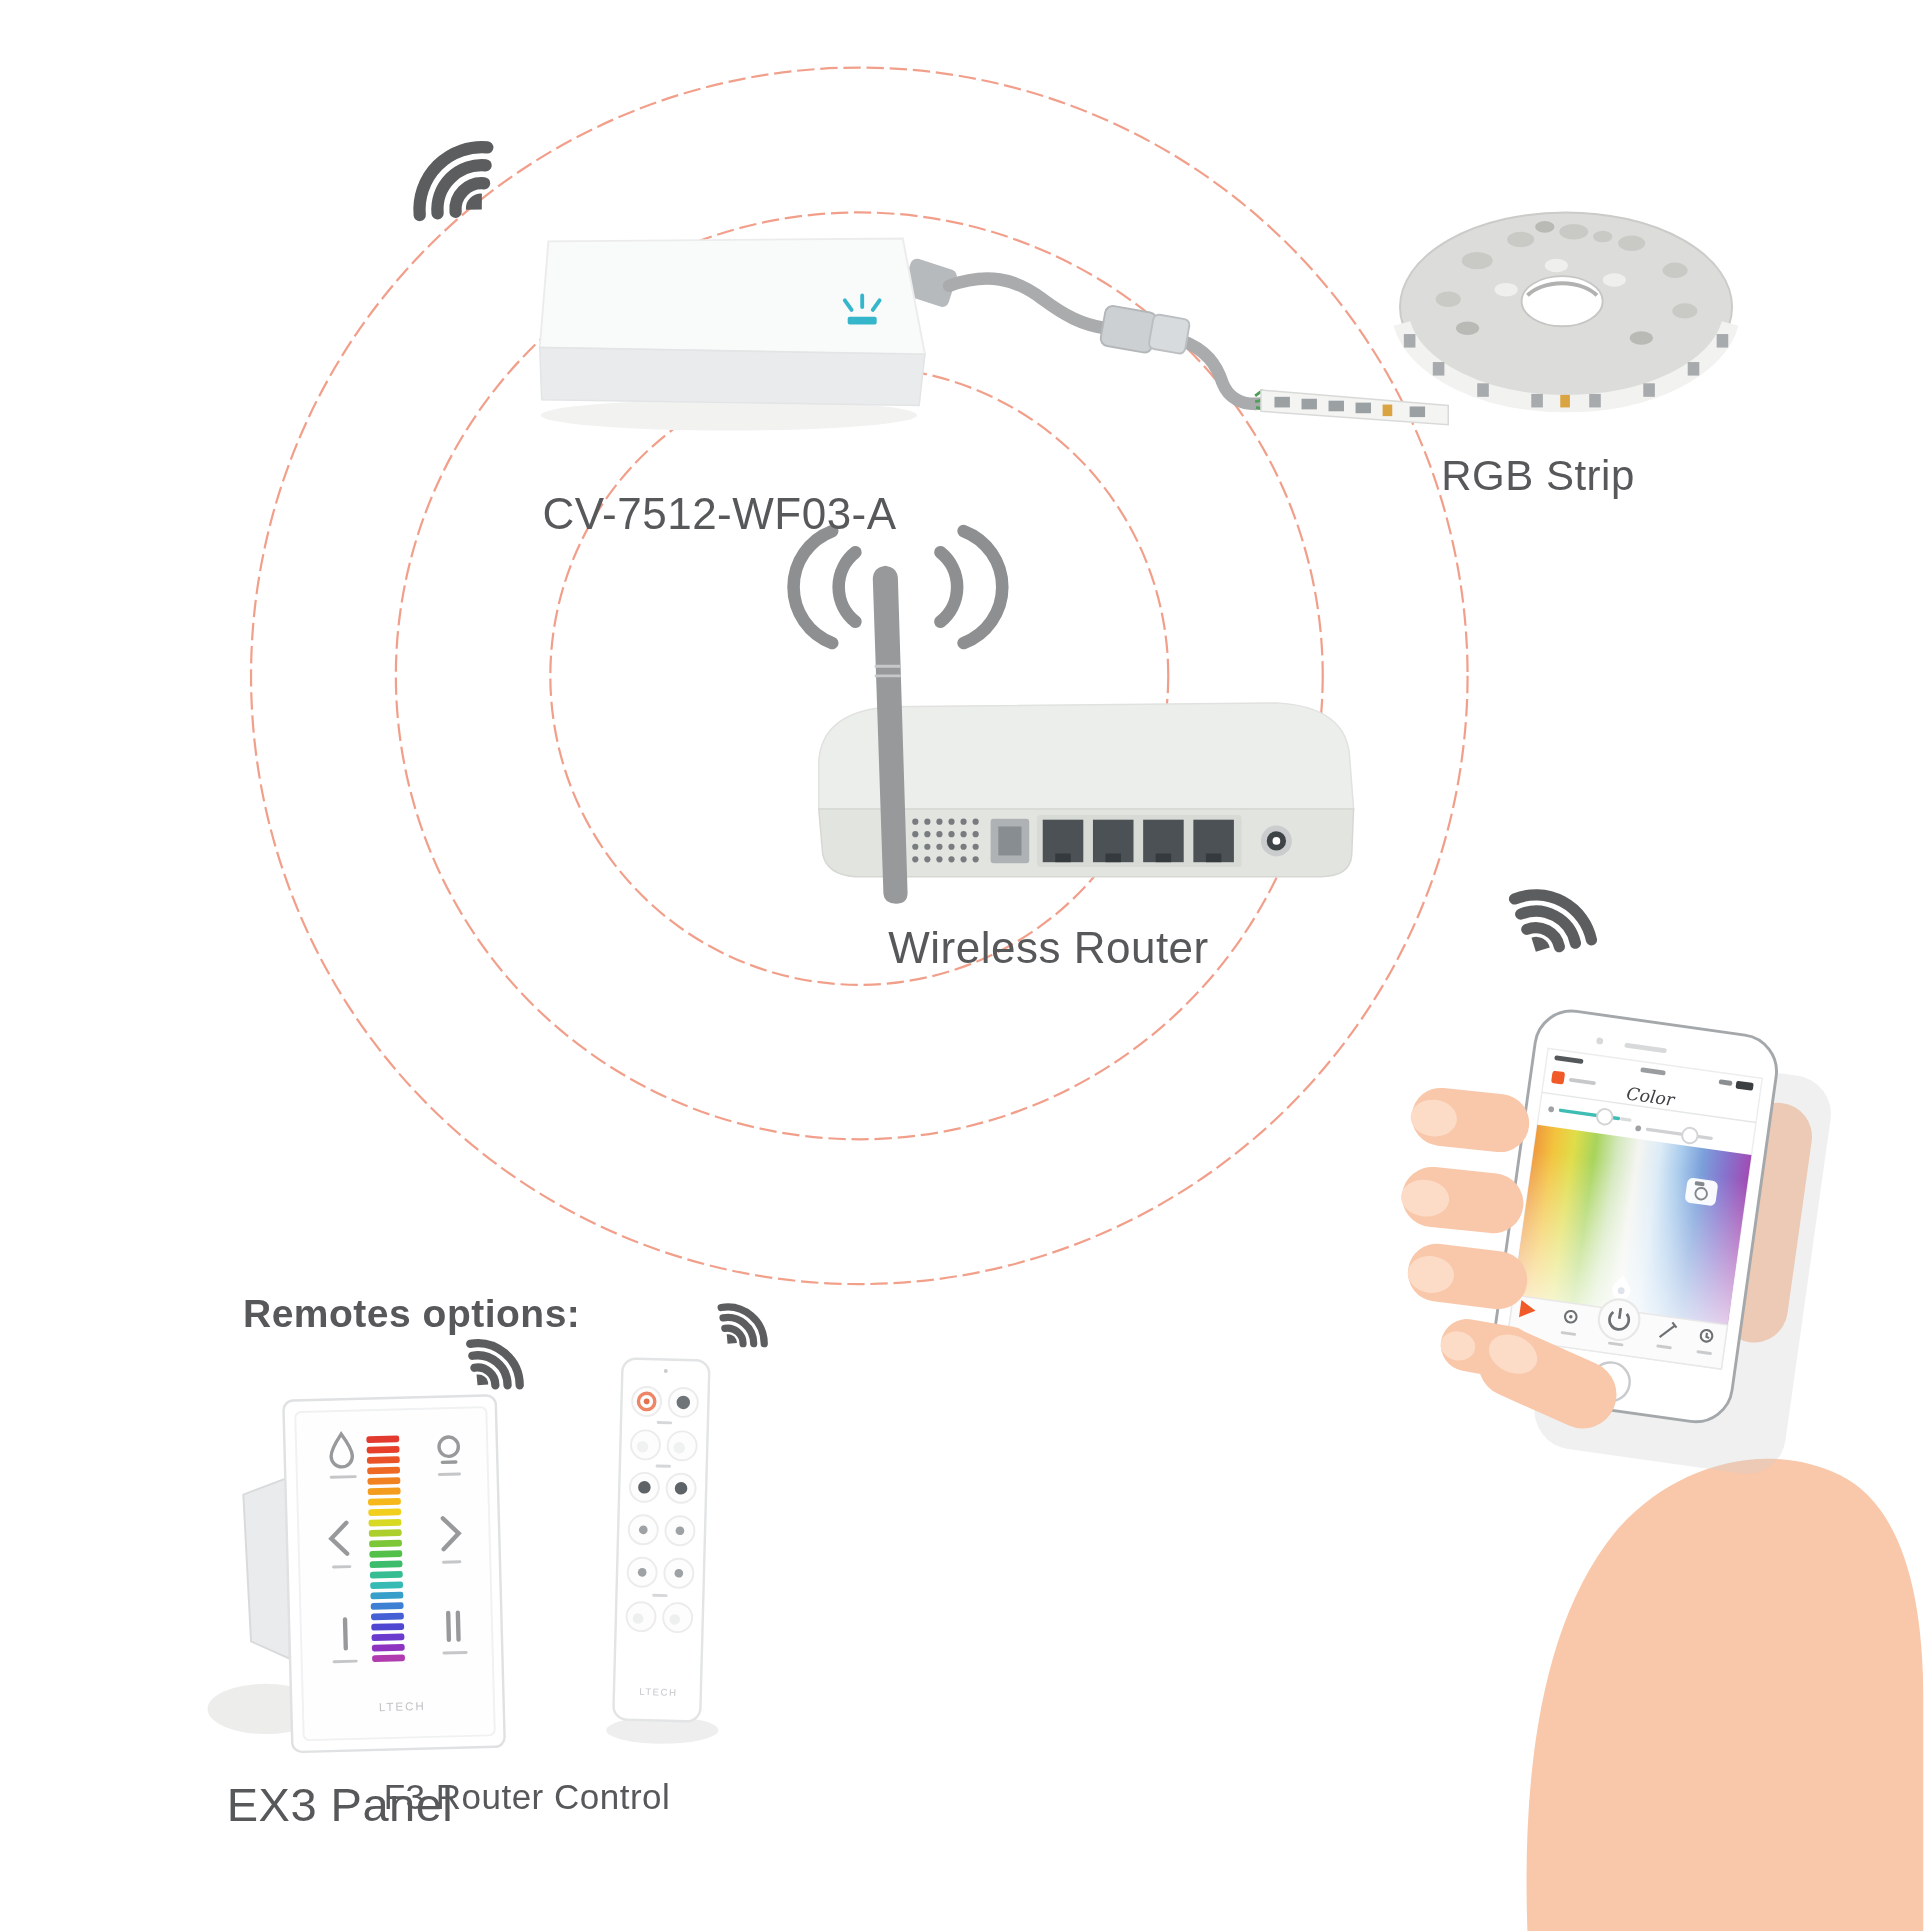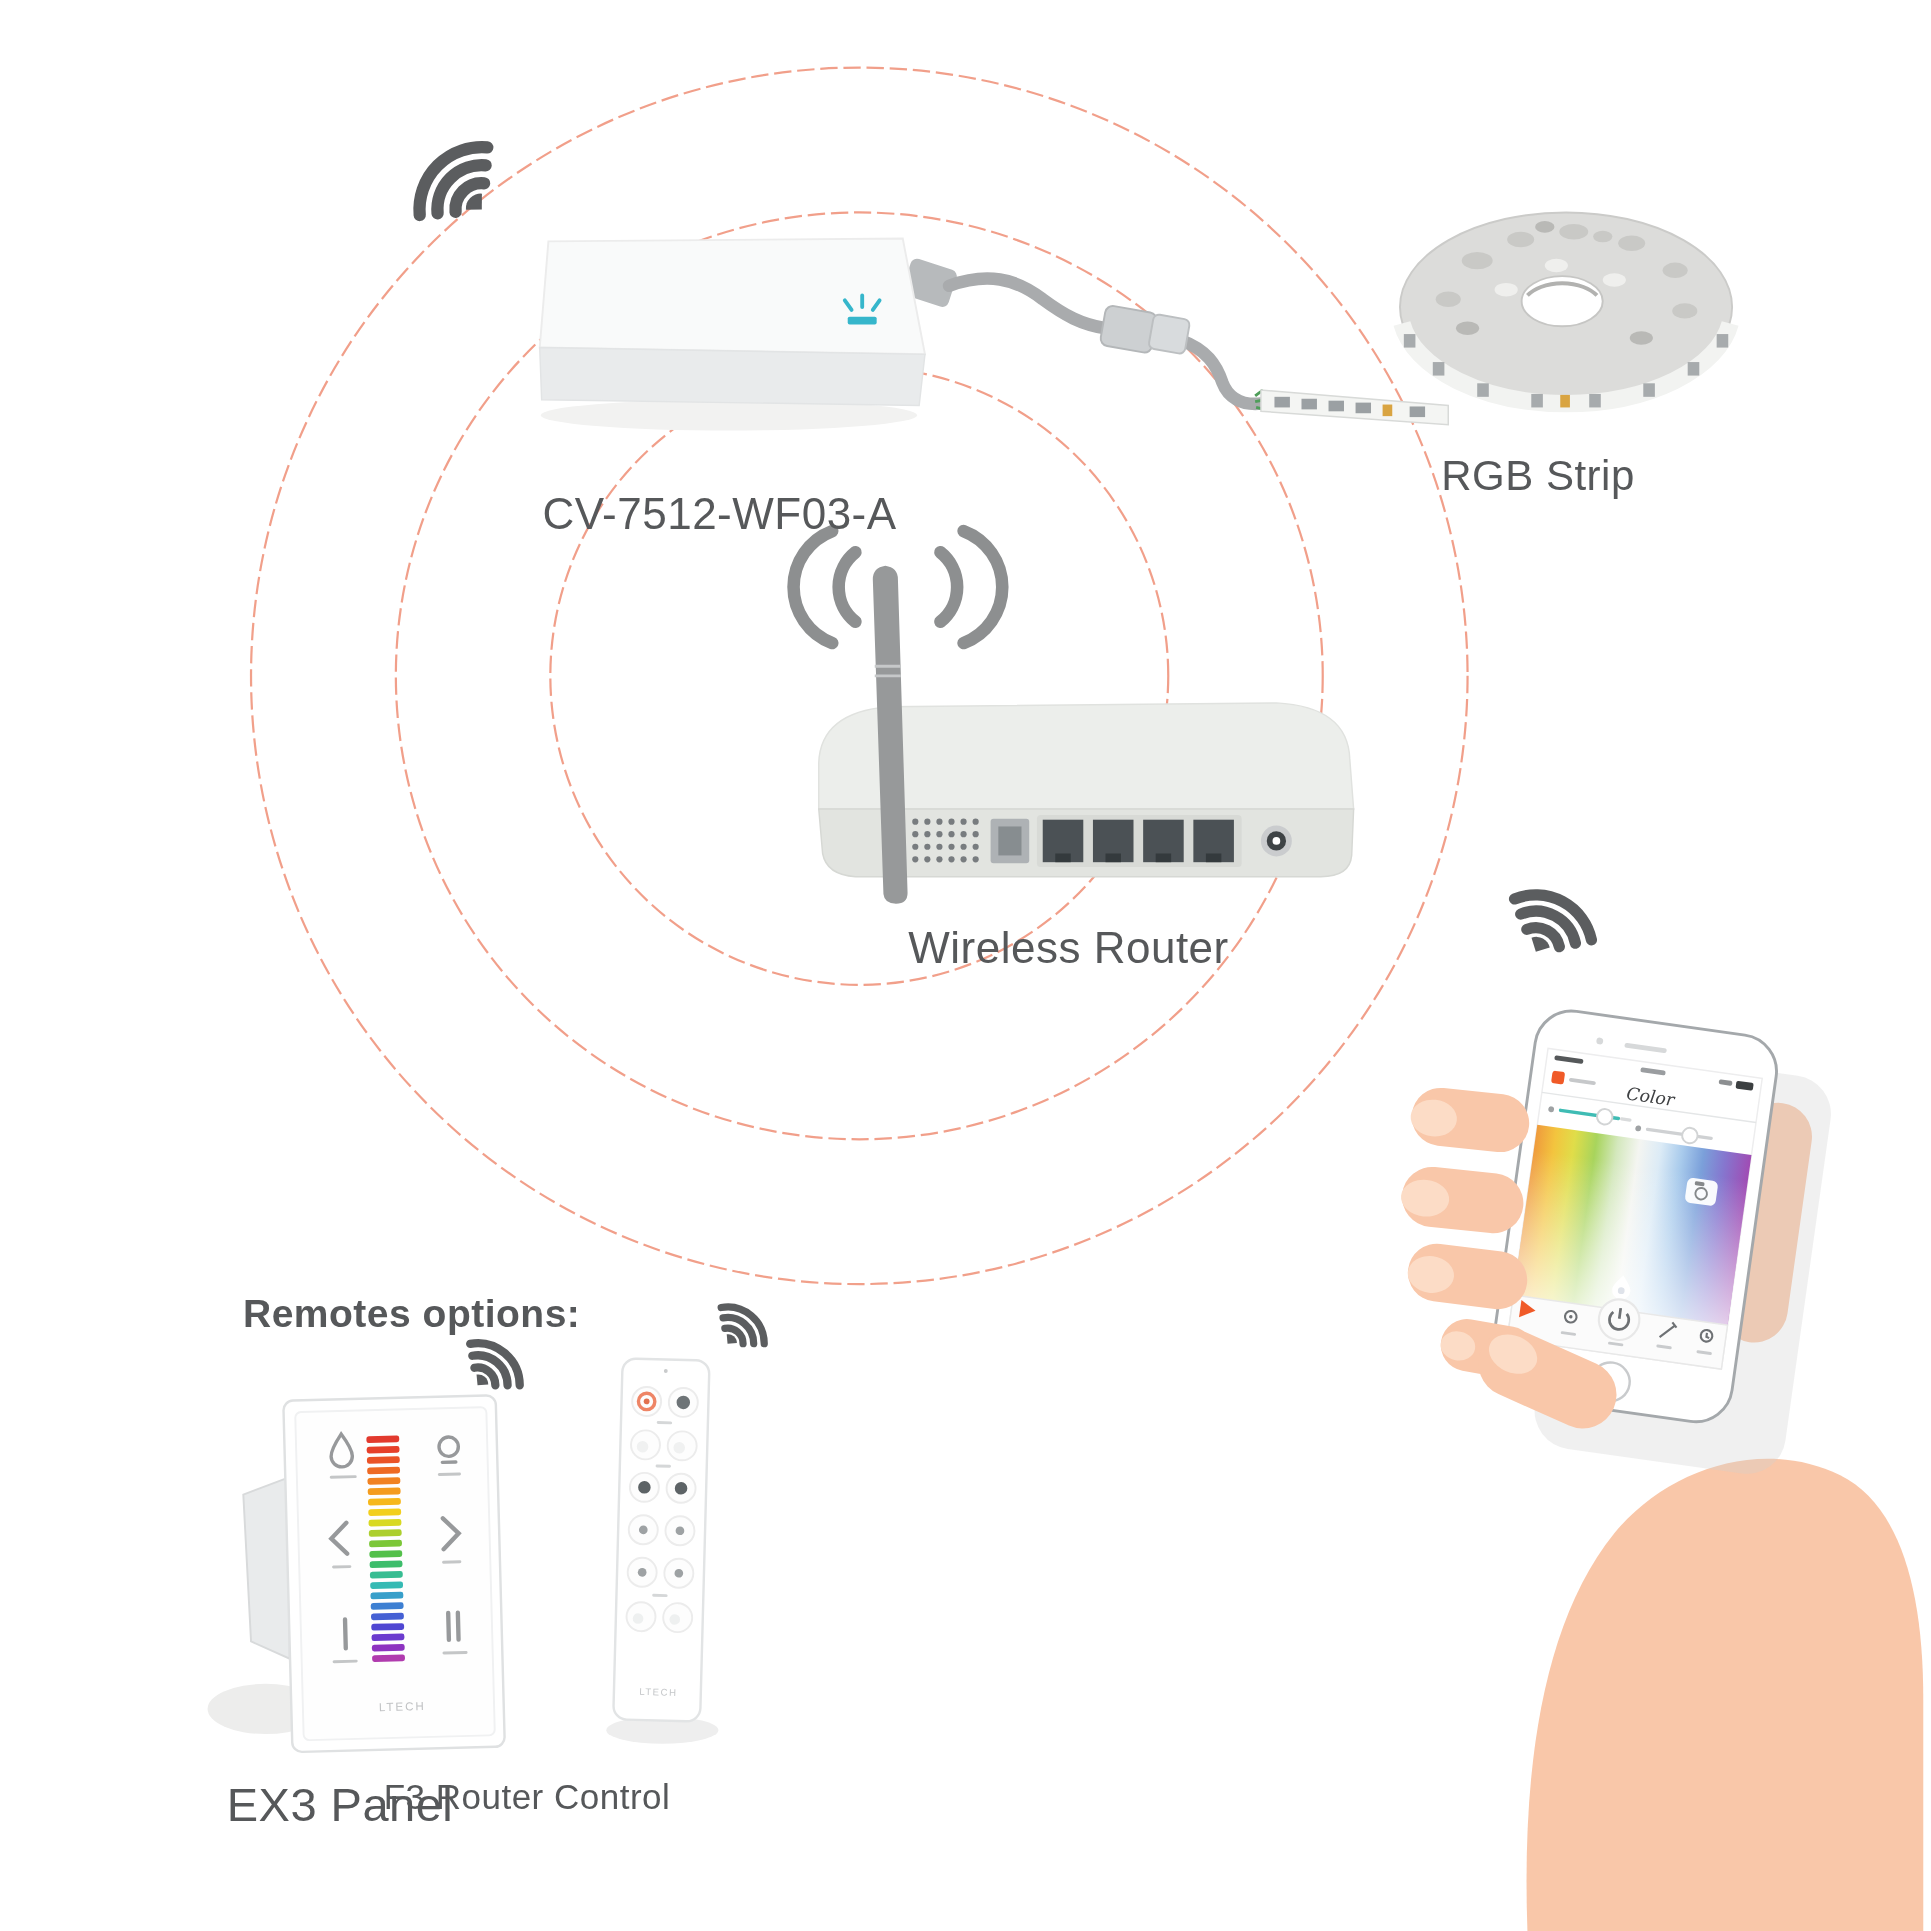--- a/index.html
+++ b/index.html
@@ -3,21 +3,21 @@
 <meta charset="utf-8">
 <style>
   html,body{margin:0;padding:0;background:#fff;}
   .canvas{position:relative;width:1931px;height:1931px;background:#fff;overflow:hidden;
           font-family:"Liberation Sans",sans-serif;}
   .canvas svg.scene{position:absolute;left:0;top:0;}
   .lbl{position:absolute;color:#56585a;letter-spacing:0.5px;}
   .lbl.center{text-align:center;}
   #lbl-controller{left:478px;top:448px;width:483px;font-size:44px;margin-top:41px;}
   #lbl-strip{left:1345px;top:452px;width:386px;font-size:42px;}
-  #lbl-router{left:827px;top:923px;width:483px;font-size:44px;}
+  #lbl-router{left:807px;top:923px;width:483px;font-size:44px;}
   #lbl-remotes{left:243px;top:1292px;font-size:39px;font-weight:bold;}
   #lbl-panel{left:195px;top:1777px;width:290px;font-size:47px;}
   #lbl-remote{left:358px;top:1777px;width:338px;font-size:35px;}
 </style>
 </head>
 <body>
 
 <div class="canvas">
 
 <svg class="scene" width="1931" height="1931" viewBox="0 0 2000 2000">

